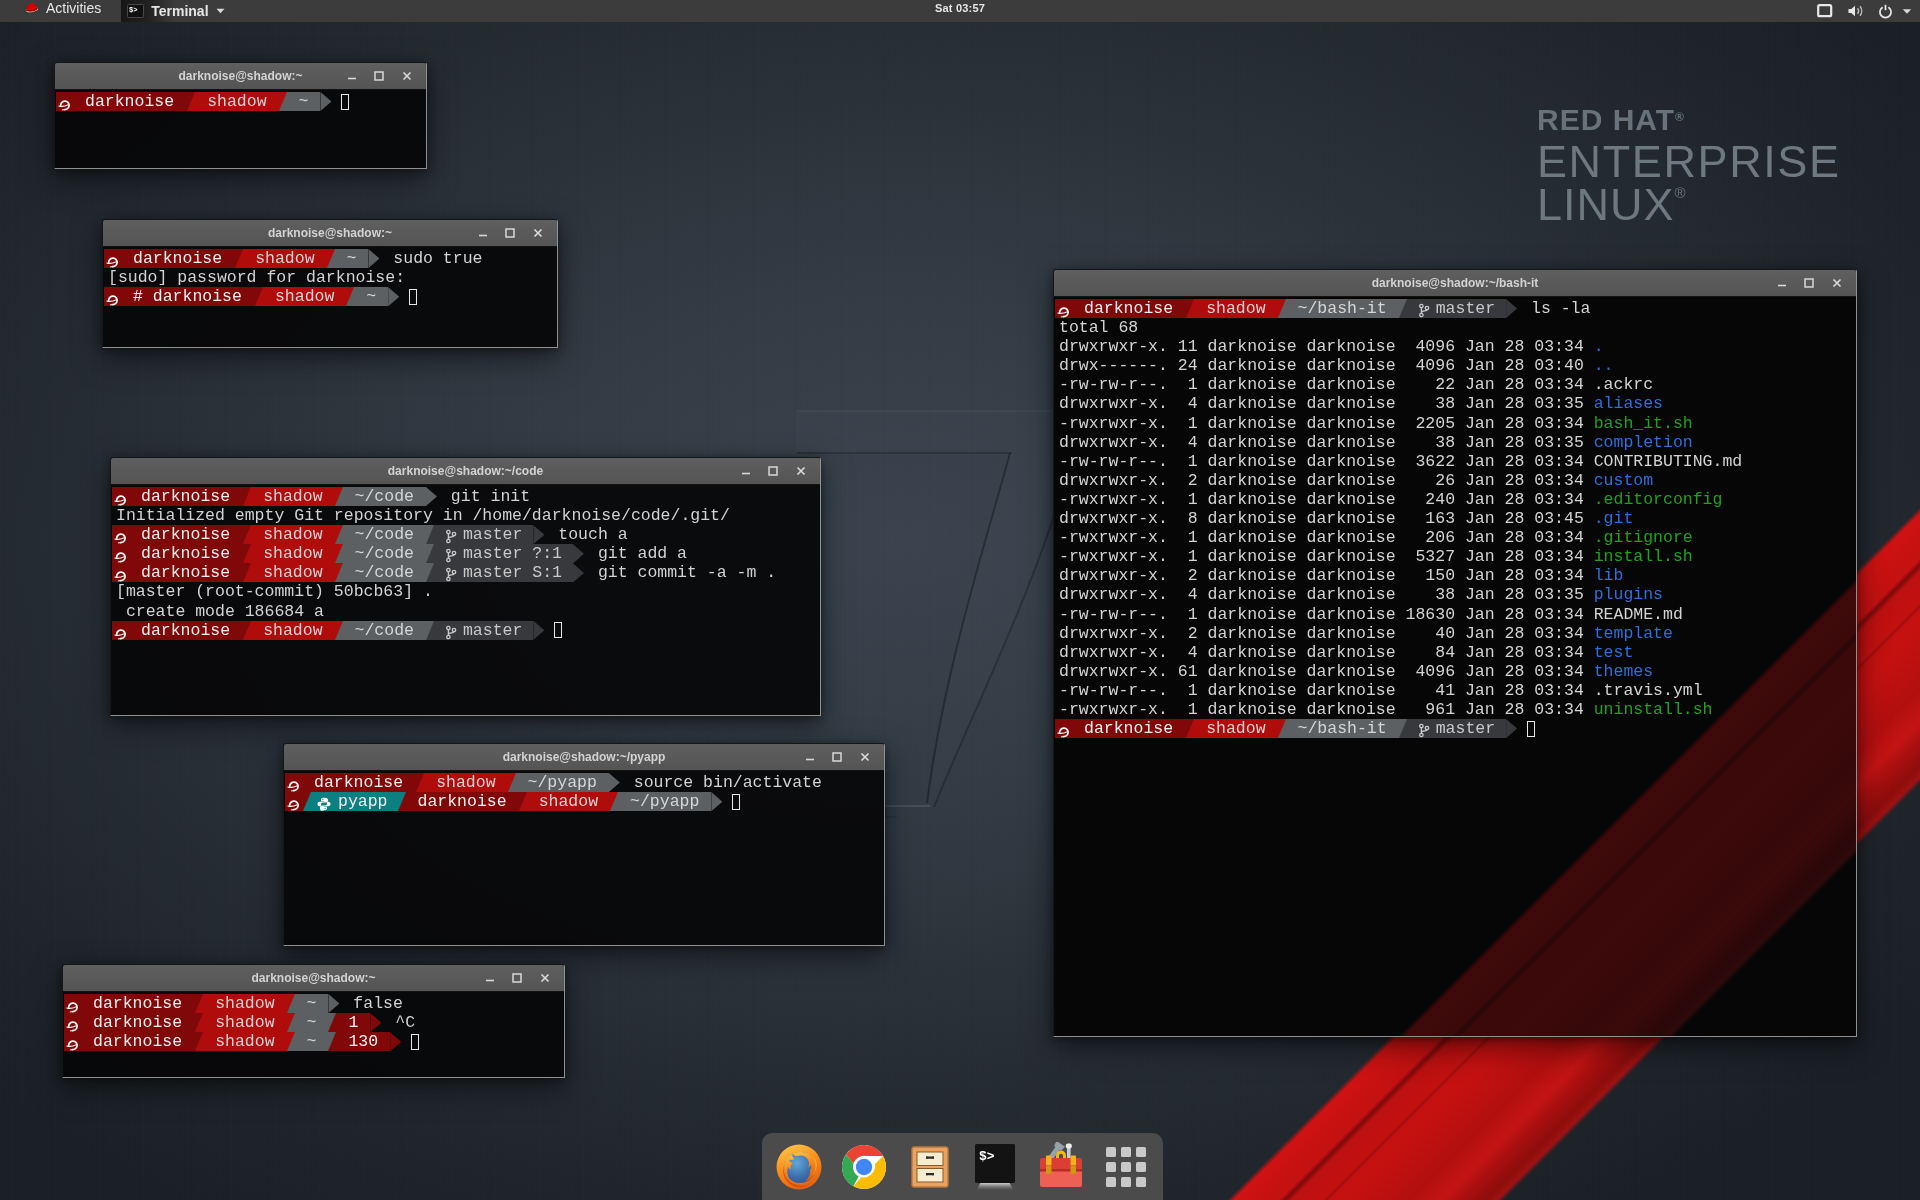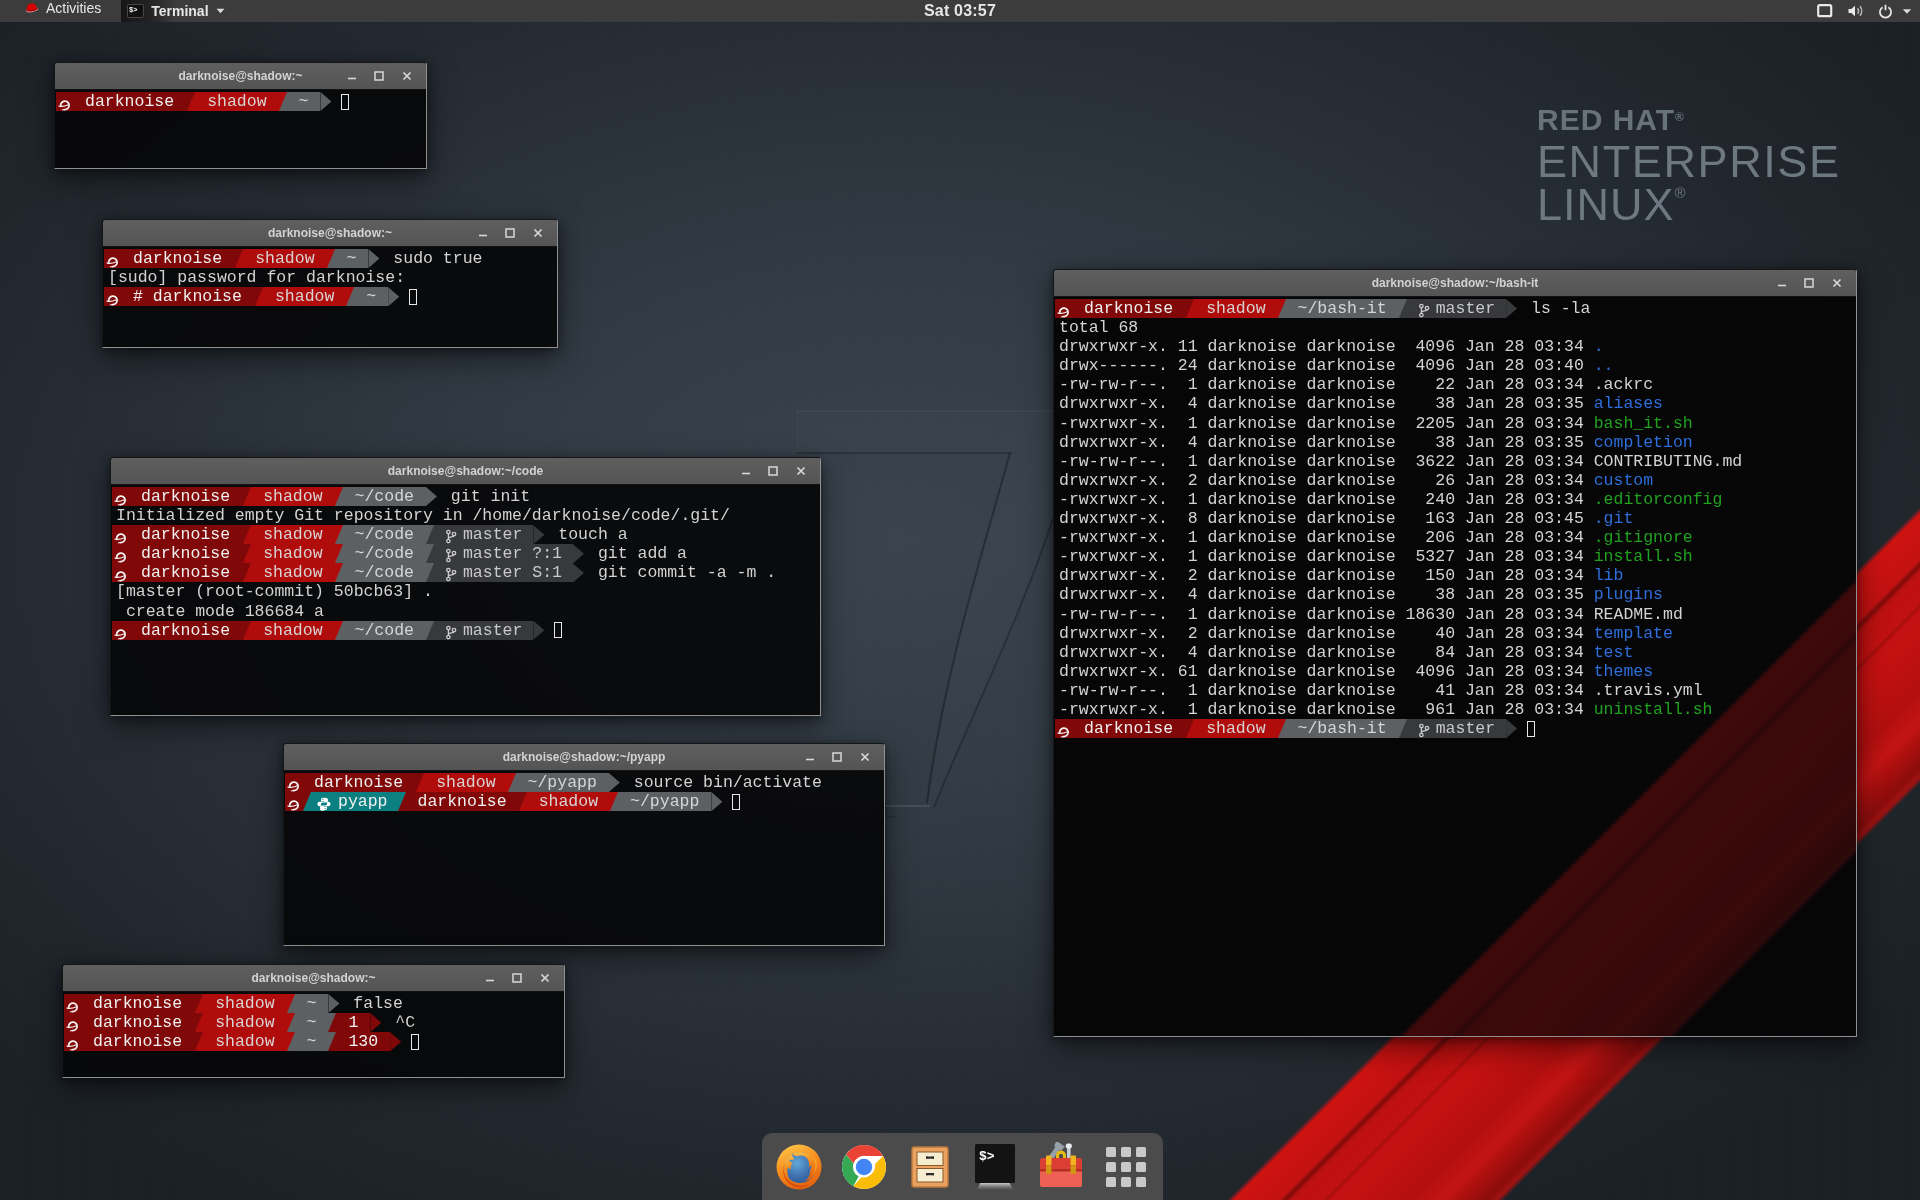--- a/index.html
+++ b/index.html
@@ -20,21 +20,21 @@
 #rhlogo .l2{font-size:45px;letter-spacing:1.6px;color:#6d7881;line-height:43px;margin-top:4px}
 #rhlogo .l3{font-size:45px;letter-spacing:1px;color:#6d7881;line-height:43px;margin-top:-12px}
 #rhlogo .reg2{font-size:15px;vertical-align:22px}
 #topbar{position:absolute;left:0;top:0;width:1920px;height:22px;background:#3c3c3c;color:#e6e6e6;
  display:flex;align-items:center;font-size:14px;z-index:50}
 .tb-left{display:flex;align-items:center;height:100%}
 .activities{display:flex;align-items:flex-start;padding:0 10px 0 24px;height:100%}
 .appbtn{display:flex;align-items:center;height:100%;padding:0 8px 0 6px;margin-left:10px;
  background:linear-gradient(90deg,#161616 0%,#222222 28px,#3c3c3c 55px)}
 .appbtn b{font-weight:bold}
-.clock{position:absolute;left:50%;transform:translateX(-50%);font-weight:bold;font-size:16px;top:2px;letter-spacing:0.2px}
+.clock{position:absolute;left:50%;transform:translateX(-50%);font-weight:bold;font-size:11px;top:2px;letter-spacing:0.2px}
 .tb-right{position:absolute;right:8px;top:0;height:22px;display:flex;align-items:center}
 #dock{position:absolute;left:762px;top:1133px;width:401px;height:67px;background:#4b4b4b;
  border-radius:10px 10px 0 0;display:flex;align-items:center;justify-content:space-between;
  padding:0 9px;z-index:40}
 .di{display:flex;align-items:center;justify-content:center;width:56px;height:56px}
 .term{position:absolute;border:1px solid #141618;border-right-color:#909090;border-bottom-color:#909090;border-radius:3px 3px 0 0;box-shadow:0 10px 30px rgba(0,0,0,0.5), 0 2px 8px rgba(0,0,0,0.4);background:rgba(6,6,7,0.9)}
 .tbar{height:27px;background:linear-gradient(#5f5f5f,#545454);position:relative;
  display:flex;align-items:center;justify-content:center;border-bottom:1px solid #131313;border-radius:2px 2px 0 0}
 .ttl{font-size:12px;font-weight:bold;color:#d2d2d2}
 .wb{position:absolute;top:7px;width:12px;height:12px;display:flex}

